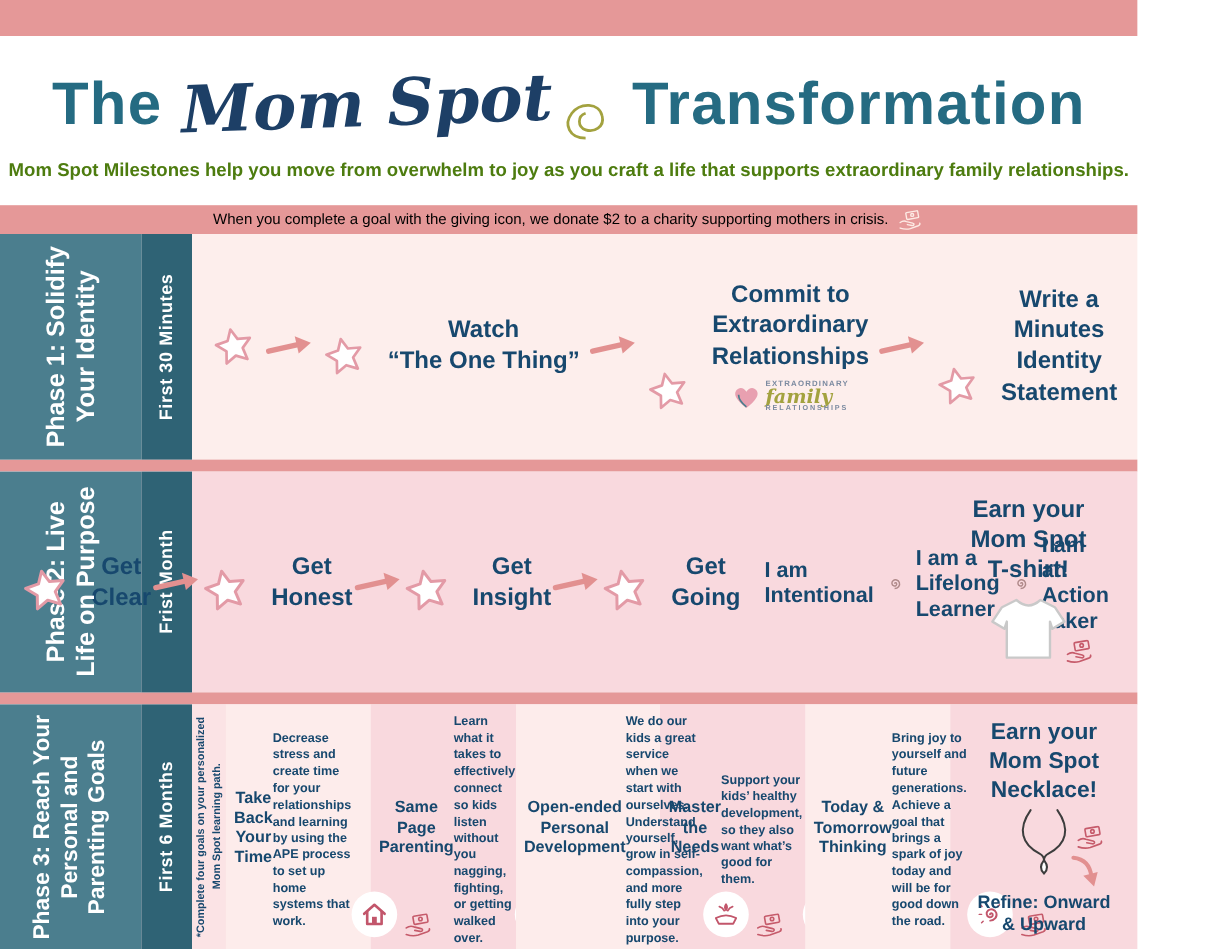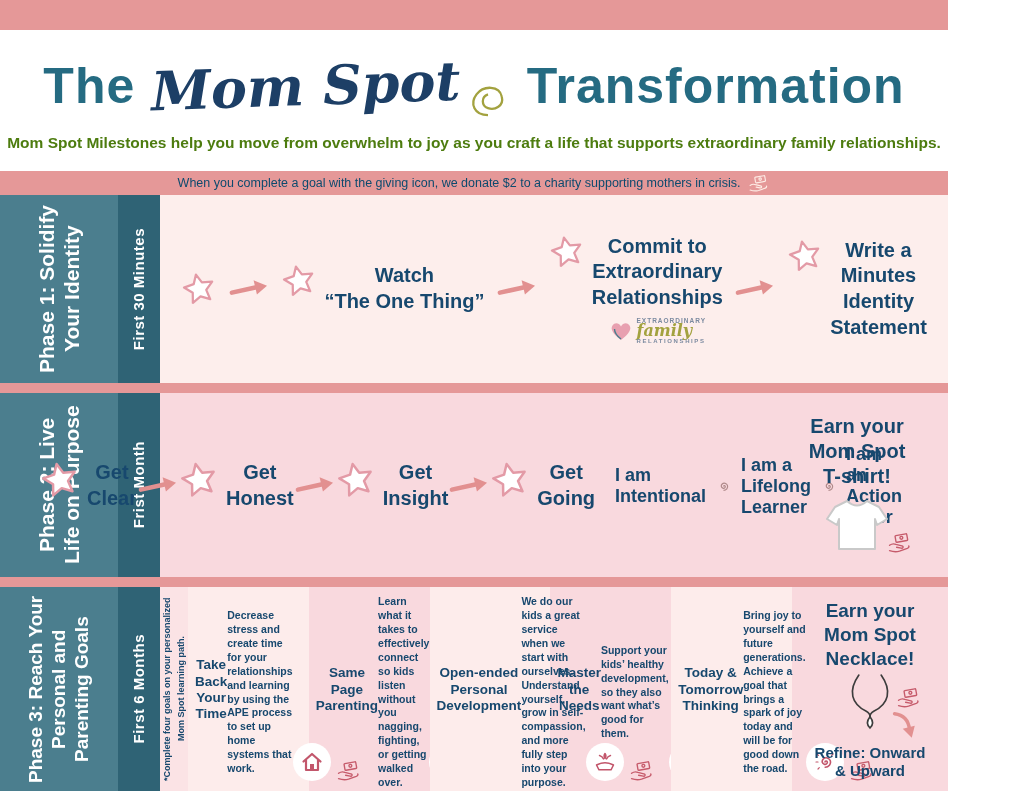--- a/index.html
+++ b/index.html
@@ -9,38 +9,38 @@
   .topbar { height:30px; background:#e59898; }
   .divider { height:10px; background:#e59898; }
 
   .header { height:141px; display:flex; flex-direction:column; align-items:center; justify-content:center; gap:12px; }
   .title-row { display:flex; align-items:center; gap:16px; }
   .t-the, .t-rest { font-size:50px; font-weight:800; color:#256b82; letter-spacing:1px; }
   .t-brand { font-family:"DejaVu Serif", serif; font-style:italic; font-weight:700; font-size:54px; color:#1d3f66; transform:rotate(-2deg); }
   .swirl { width:46px; height:46px; margin-left:-12px; margin-top:26px; }
   .subtitle { font-size:15.5px; font-weight:700; color:#4d7c0f; }
 
-  .notice { height:24px; background:#e59898; color:#0c4a6e; display:flex; align-items:center; justify-content:center; gap:8px; font-size:12.5px; }
+  .notice { height:24px; background:#e59898; color:#000000; display:flex; align-items:center; justify-content:center; gap:8px; font-size:12.5px; }
   .notice .give { width:22px; height:17px; color:#fdeae4; }
 
   .phase { display:flex; }
   .phase1 { height:188px; background:#fdeeec; }
   .phase2 { height:184px; background:#f9d9de; }
   .phase3 { height:204px; background:#f9d9de; }
 
   .side1 { width:118px; background:#4b7e8e; display:flex; align-items:center; justify-content:center; flex:none; }
   .side2 { width:42px; background:#2f6375; display:flex; align-items:center; justify-content:center; flex:none; }
   .vlabel { writing-mode:vertical-rl; transform:rotate(180deg); color:#fff; font-weight:700; text-align:center; line-height:1.2; }
   .p-label { font-size:21px; max-height:172px; }
   .phase3 .p-label { font-size:19px; max-height:192px; }
   .p-time { font-size:15px; letter-spacing:.5px; }
 
   .content { flex:1; min-width:0; }
   .p1-steps { height:100%; display:flex; align-items:center; justify-content:space-evenly; padding:0 10px; }
-  .step { display:flex; align-items:flex-start; gap:7px; }
+  .step { display:flex; align-items:flex-end; gap:18px; }
   .star { width:36px; height:36px; flex:none; transform:rotate(-12deg); }
   .step-label { display:block; font-weight:700; color:#17486e; font-size:20px; text-align:center; line-height:1.28; white-space:pre-line; }
   .arrow { width:42px; height:24px; flex:none; transform:rotate(-6deg); }
 
   .efr { display:flex; align-items:center; justify-content:center; gap:4px; margin-top:7px; }
   .efr-heart { width:24px; height:22px; }
   .efr-text { display:flex; flex-direction:column; align-items:flex-start; line-height:1; }
   .efr-top { font-size:6.5px; letter-spacing:1px; color:#7b8aa0; font-weight:700; }
   .efr-mid { font-family:"DejaVu Serif", serif; font-style:italic; font-size:16px; color:#a3a23f; font-weight:700; margin:-1px 0; }
   .efr-bot { font-size:6px; letter-spacing:1.6px; color:#7b8aa0; font-weight:700; }

